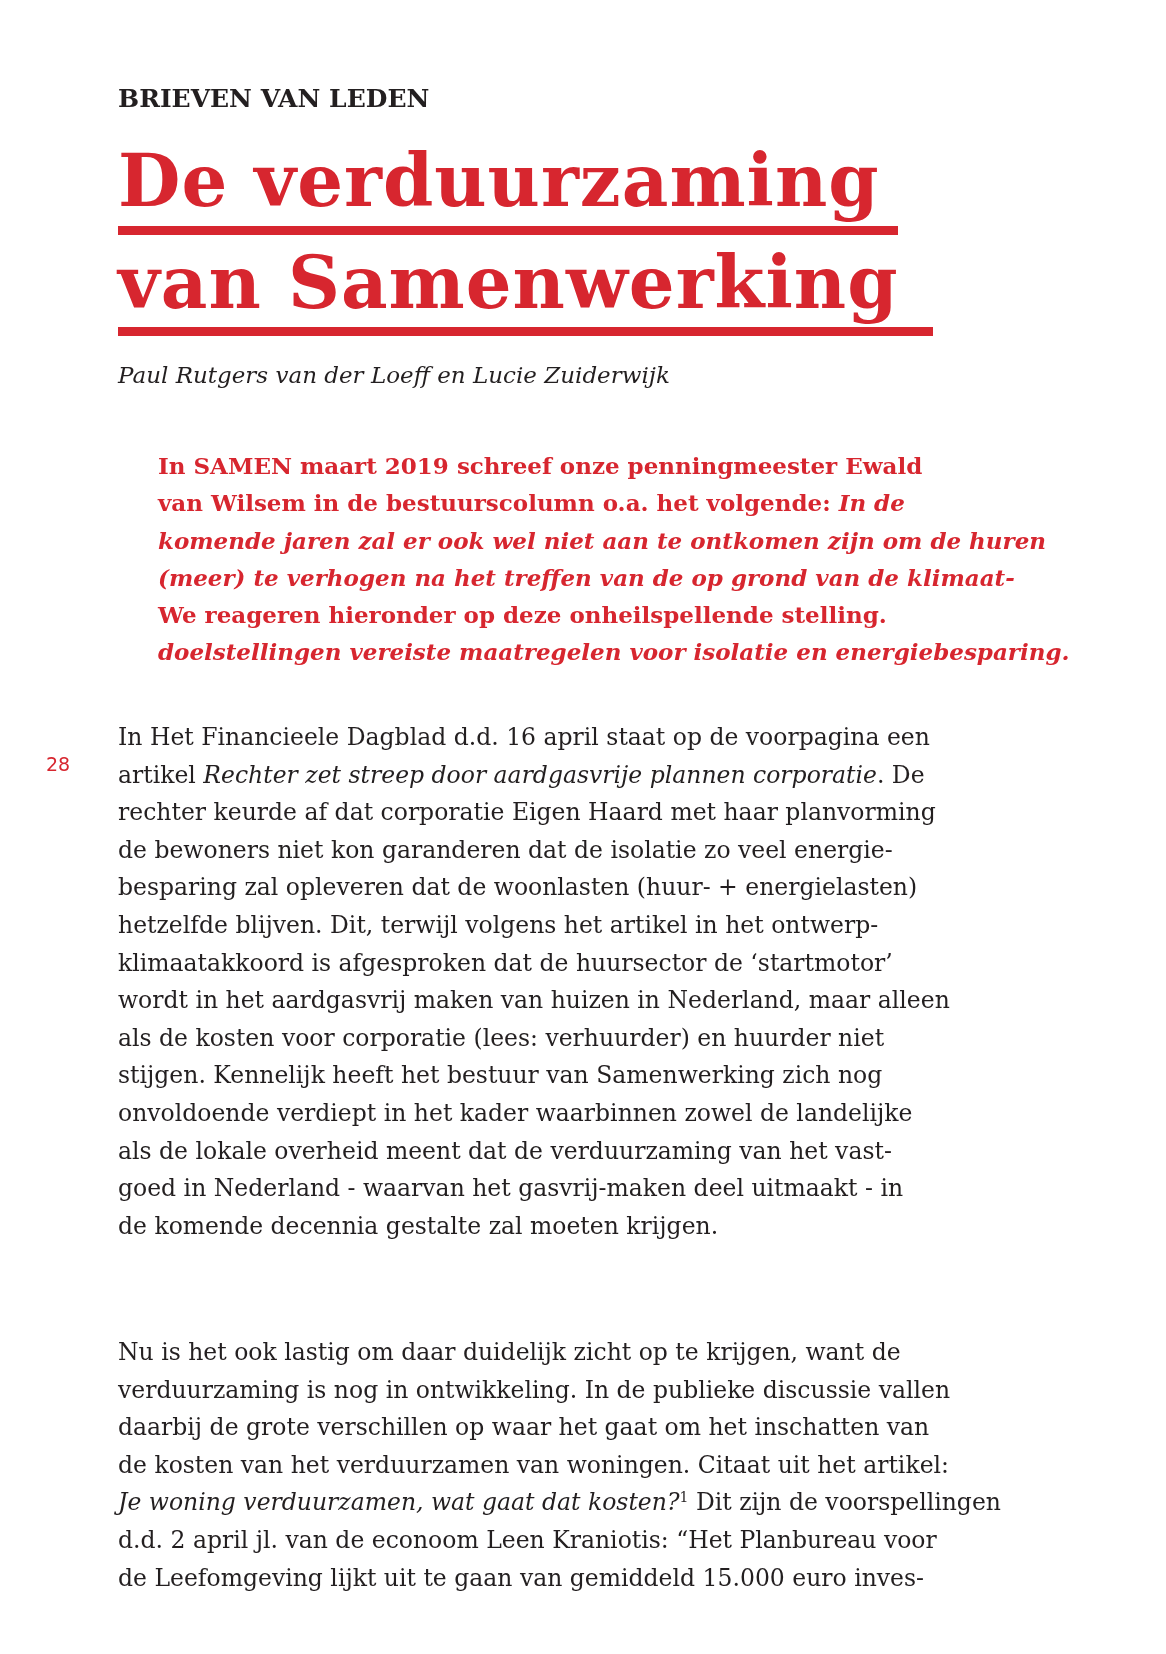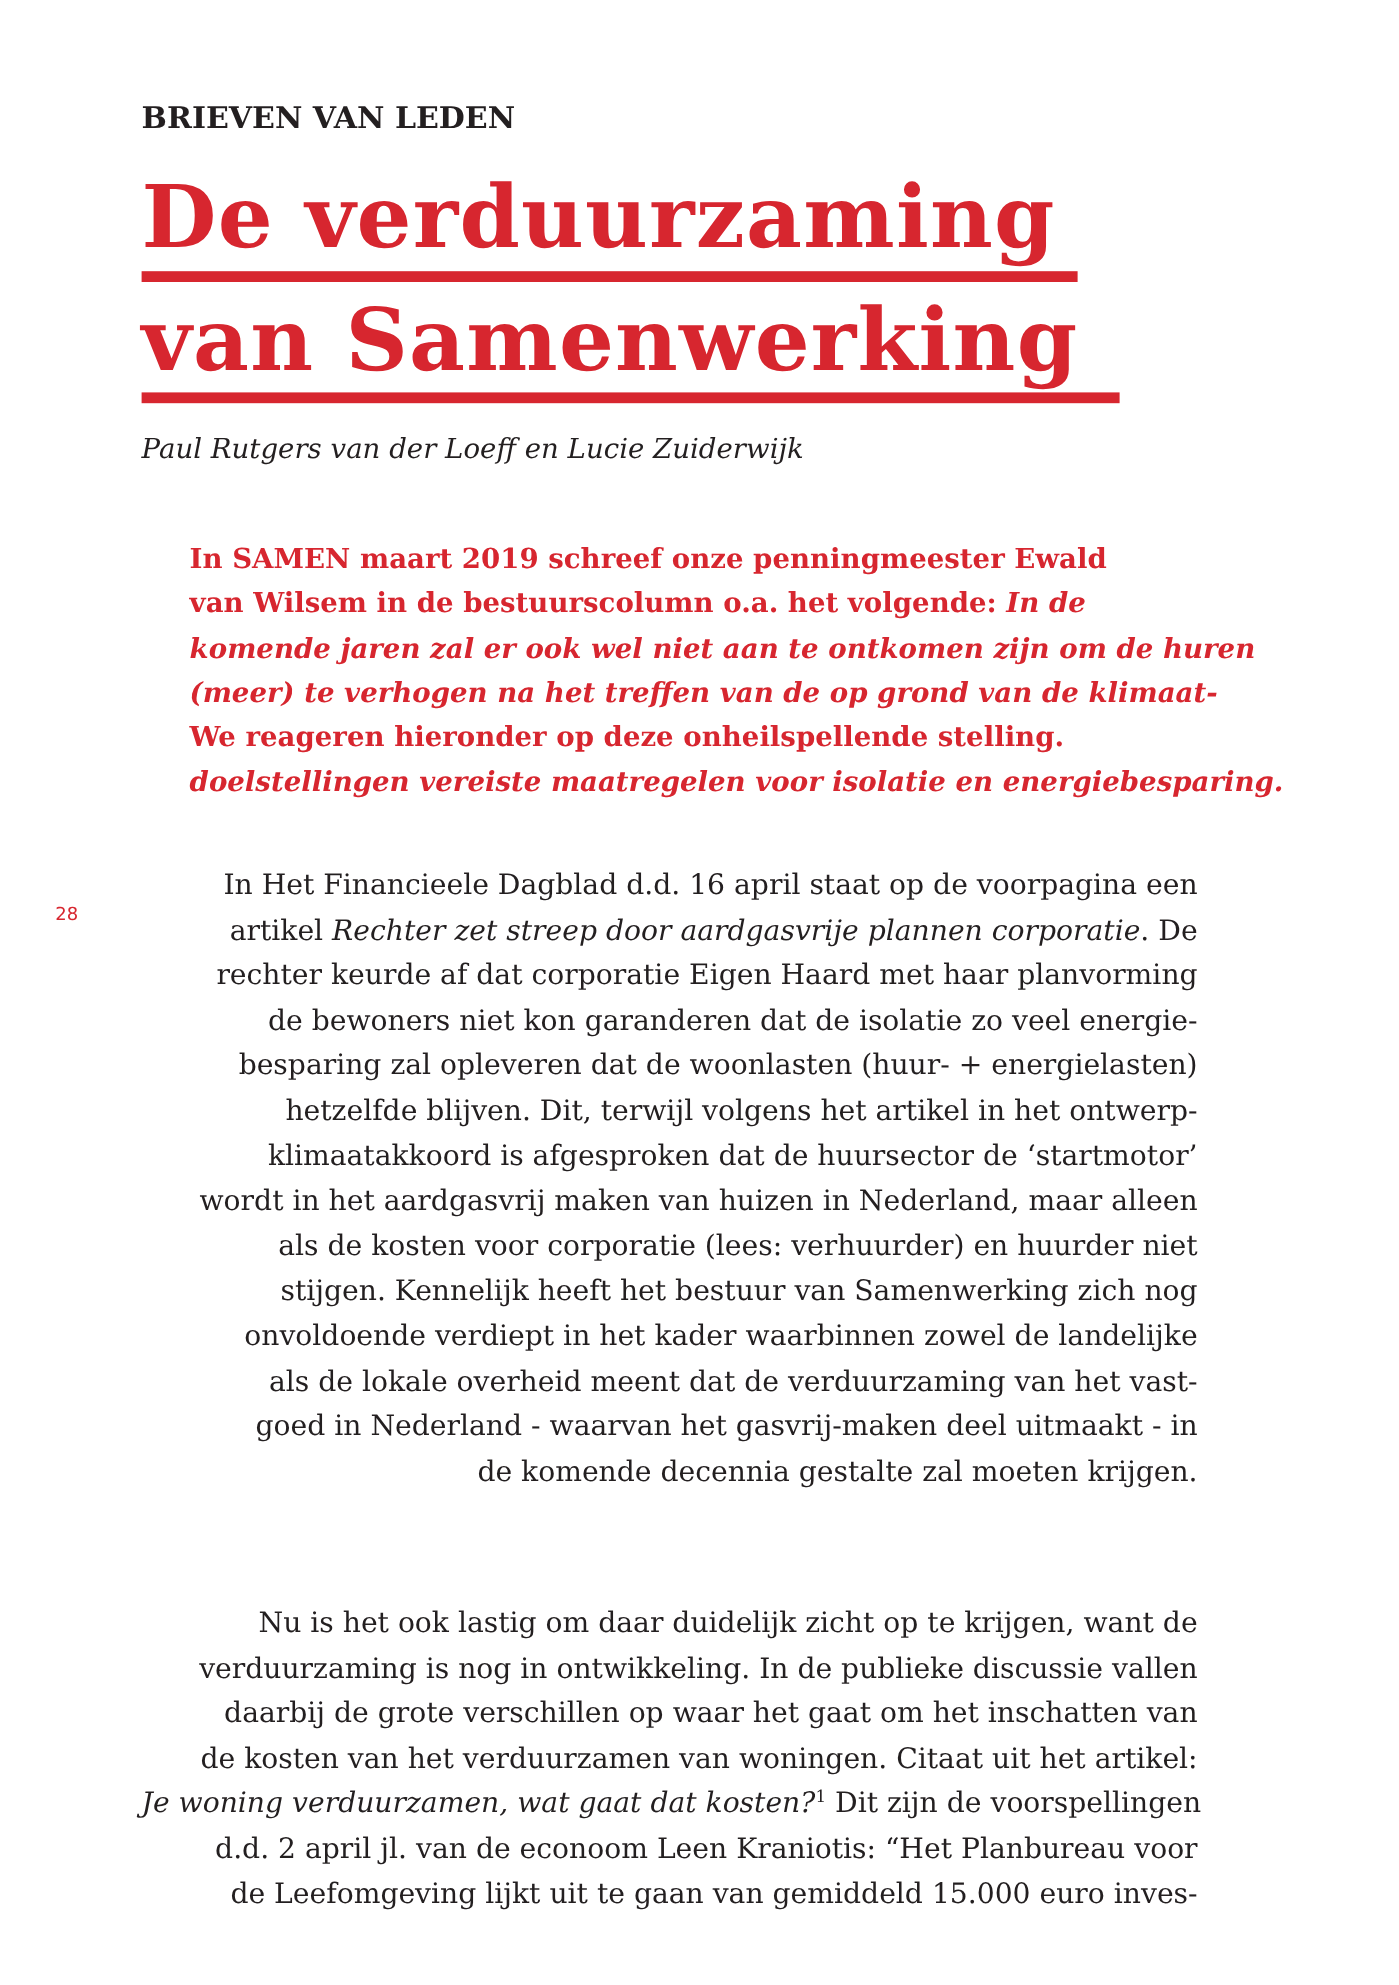--- a/index.html
+++ b/index.html
@@ -28,28 +28,28 @@
   }
   .intro {
     position: absolute; left: 158px; top: 447px; width: 860px;
     font-family: "DejaVu Serif", serif; font-weight: bold;
     font-size: 23px; line-height: 37.3px; color: #d7262f;
   }
   .intro .line { display: block; white-space: nowrap; }
   .intro em { font-style: italic; }
   .page-number {
     position: absolute; left: 46px; top: 753px;
-    font-family: "DejaVu Sans", sans-serif; font-size: 15px; color: #d7262f;
+    font-family: "DejaVu Sans", sans-serif; font-size: 19px; color: #d7262f;
   }
   .body-text {
     position: absolute; left: 118px; width: 880px;
     font-family: "DejaVu Serif", serif;
     font-size: 23.5px; line-height: 37.6px; color: #231f20;
   }
-  .body-text .line { display: block; white-space: nowrap; text-align: right; }
+  .body-text .line { display: block; white-space: nowrap; }
   .body-text.p1 { top: 719px; }
   .body-text.p2 { top: 1286px; margin-top: 48px; }
   em.it { font-style: italic; }
   sup { font-size: 14px; vertical-align: 8px; line-height: 0; }
 </style>
 </head>
 <body>
 
 <div class="page">
 

